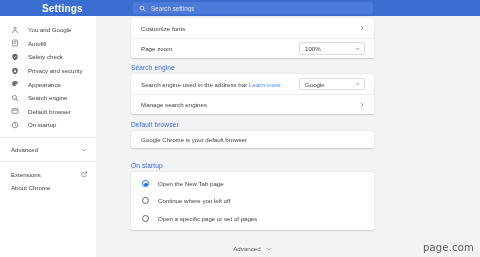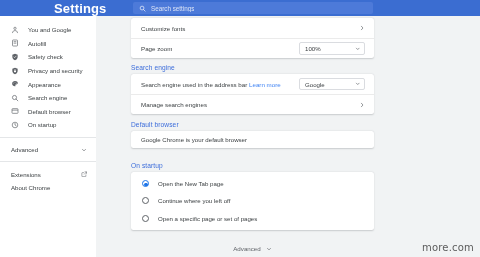--- a/index.html
+++ b/index.html
@@ -11,22 +11,22 @@
   }
   #app { position: relative; width: 480px; height: 257px; background: #f1f3f4; }
 
   
   .topbar {
     position: absolute; top: 0; left: 0; width: 480px; height: 16px;
     background: #3b6dd1;
     display: flex; align-items: center;
   }
   .topbar-title {
-    color: #ffffff; font-size: 13px; font-weight: bold;
-    margin-left: 28px; letter-spacing: .15px; padding-left: 26px;
+    color: #ffffff; font-size: 10px; font-weight: bold;
+    margin-left: 16px; letter-spacing: .15px; padding-left: 26px;
   }
   .searchbox {
     position: absolute; left: 133px; top: 2px;
     width: 240px; height: 12px;
     background: #4d7ad9; border-radius: 2px;
     display: flex; align-items: center; padding-left: 6px;
   }
   .search-ic { width: 7px; height: 7px; flex: 0 0 auto; opacity: .92; }
   .search-ic svg { display: block; }
   .search-ph {
@@ -361,14 +361,14 @@
     <div class="bottom-adv">
       <span class="t">Advanced</span>
       <span class="caret">
         <svg viewBox="0 0 24 24" width="6" height="6" fill="none" stroke="#5f6368" stroke-width="2.6">
           <path d="M6 9.5l6 6 6-6" stroke-linecap="round" stroke-linejoin="round"></path>
         </svg>
       </span>
     </div>
   </div>
 
-  <div class="watermark">more.com</div>
+  <div class="watermark">page.com</div>
 </div>
 
 </body></html>

